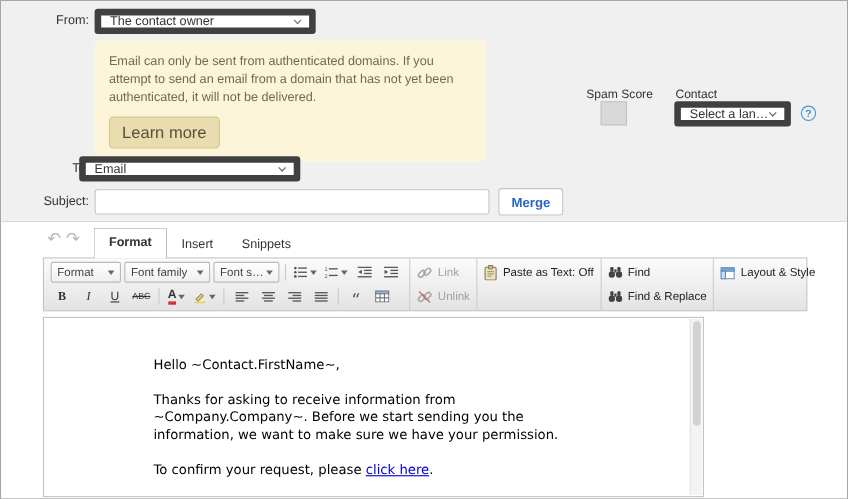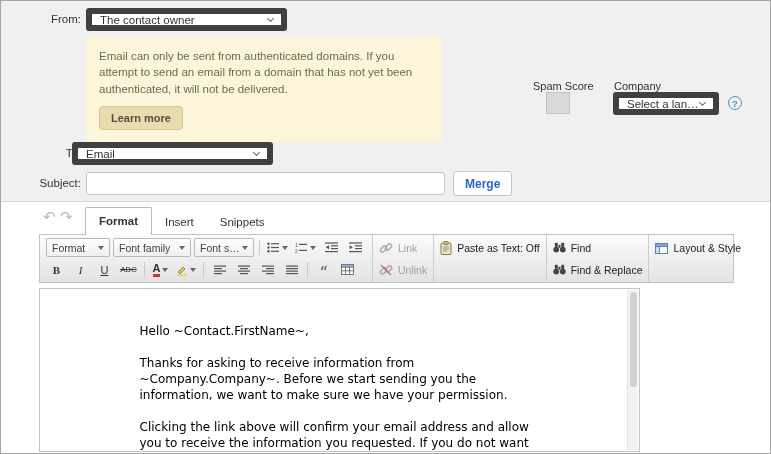--- a/index.html
+++ b/index.html
@@ -13,21 +13,21 @@
             display:flex; align-items:center; justify-content:space-between; padding:0 8px; height:23px; }
   .vchev { width:5px; height:5px; border-right:1.2px solid #666; border-bottom:1.2px solid #666; transform:rotate(45deg); margin-top:-3px; flex:0 0 auto; }
   .truncate { overflow:hidden; white-space:nowrap; text-overflow:ellipsis; }
 
   .from-select { left:85px; top:7px; width:201px; }
   .to-select   { left:71px; top:141px; width:201px; }
 
   .warning { position:absolute; left:85px; top:36px; width:356px; background:#fdf5d9; border-radius:4px; padding:11px 13px 12px; }
   .warning p { font-size:11.5px; line-height:1.42; color:#6e6a55; }
   .learn-more { margin-top:9px; background:#e9ddb0; border:1px solid #d6c68c; border-radius:4px; padding:5px 11px;
-                font-size:11px; font-weight:bold; color:#55503c; font-family:inherit; cursor:pointer; }
+                font-size:15px; font-weight:normal; color:#55503c; font-family:inherit; cursor:pointer; }
 
   .spam-label { position:absolute; left:532px; top:79px; font-size:11px; color:#333; }
   .spam-box { position:absolute; left:545px; top:91px; width:24px; height:22px; background:#d9d9d9; border:1px solid #c4c4c4; }
   .lang-label { position:absolute; left:613px; top:79px; font-size:11px; color:#333; }
   .lang-select { left:612px; top:91px; width:106px; }
   .help-icon { position:absolute; left:727px; top:95px; width:14px; height:14px; border-radius:50%; border:1.5px solid #4a8fd3;
                color:#4a8fd3; font-size:9.5px; font-weight:bold; display:flex; align-items:center; justify-content:center; cursor:pointer; }
 
   .subject-input { position:absolute; left:85px; top:171px; width:359px; height:23px; border:1px solid #c6c6c6; border-radius:3px;
                    background:#fff; font-size:12px; padding:0 6px; font-family:inherit; }
@@ -85,21 +85,21 @@
     </div>
 
     <div class="warning">
       <p>Email can only be sent from authenticated domains. If you attempt to send an email from a domain that has not yet been authenticated, it will not be delivered.</p>
       <button class="learn-more">Learn more</button>
     </div>
 
     <span class="spam-label">Spam Score</span>
     <div class="spam-box"></div>
 
-    <span class="lang-label">Company</span>
+    <span class="lang-label">Contact</span>
     <div class="select lang-select">
       <span class="truncate">Select a language...</span>
       <span class="vchev"></span>
     </div>
     <span class="help-icon">?</span>
 
     <span class="flabel" style="top:146px">To:</span>
     <div class="select to-select">
       <span class="truncate">Email</span>
       <span class="vchev"></span>
@@ -342,20 +342,21 @@
             </svg>
           <span class="tb-label">Layout &amp; Style</span>
         </div>
       </div>
     </div>
 
     <div class="content">
       <div class="email-doc">
         <p>Hello ~Contact.FirstName~,</p>
         <p>Thanks for asking to receive information from ~Company.Company~. Before we start sending you the information, we want to make sure we have your permission.</p>
+        <p><span>To confirm your request, please </span><a>click here</a><span>.</span></p>
         <p>Clicking the link above will confirm your email address and allow you to receive the information you requested. If you do not want to receive any communication, please ignore this message.</p>
       </div>
       <div class="scrollbar">
         <div class="thumb"></div>
       </div>
     </div>
   </div>
 </div>
 
 </body></html>

